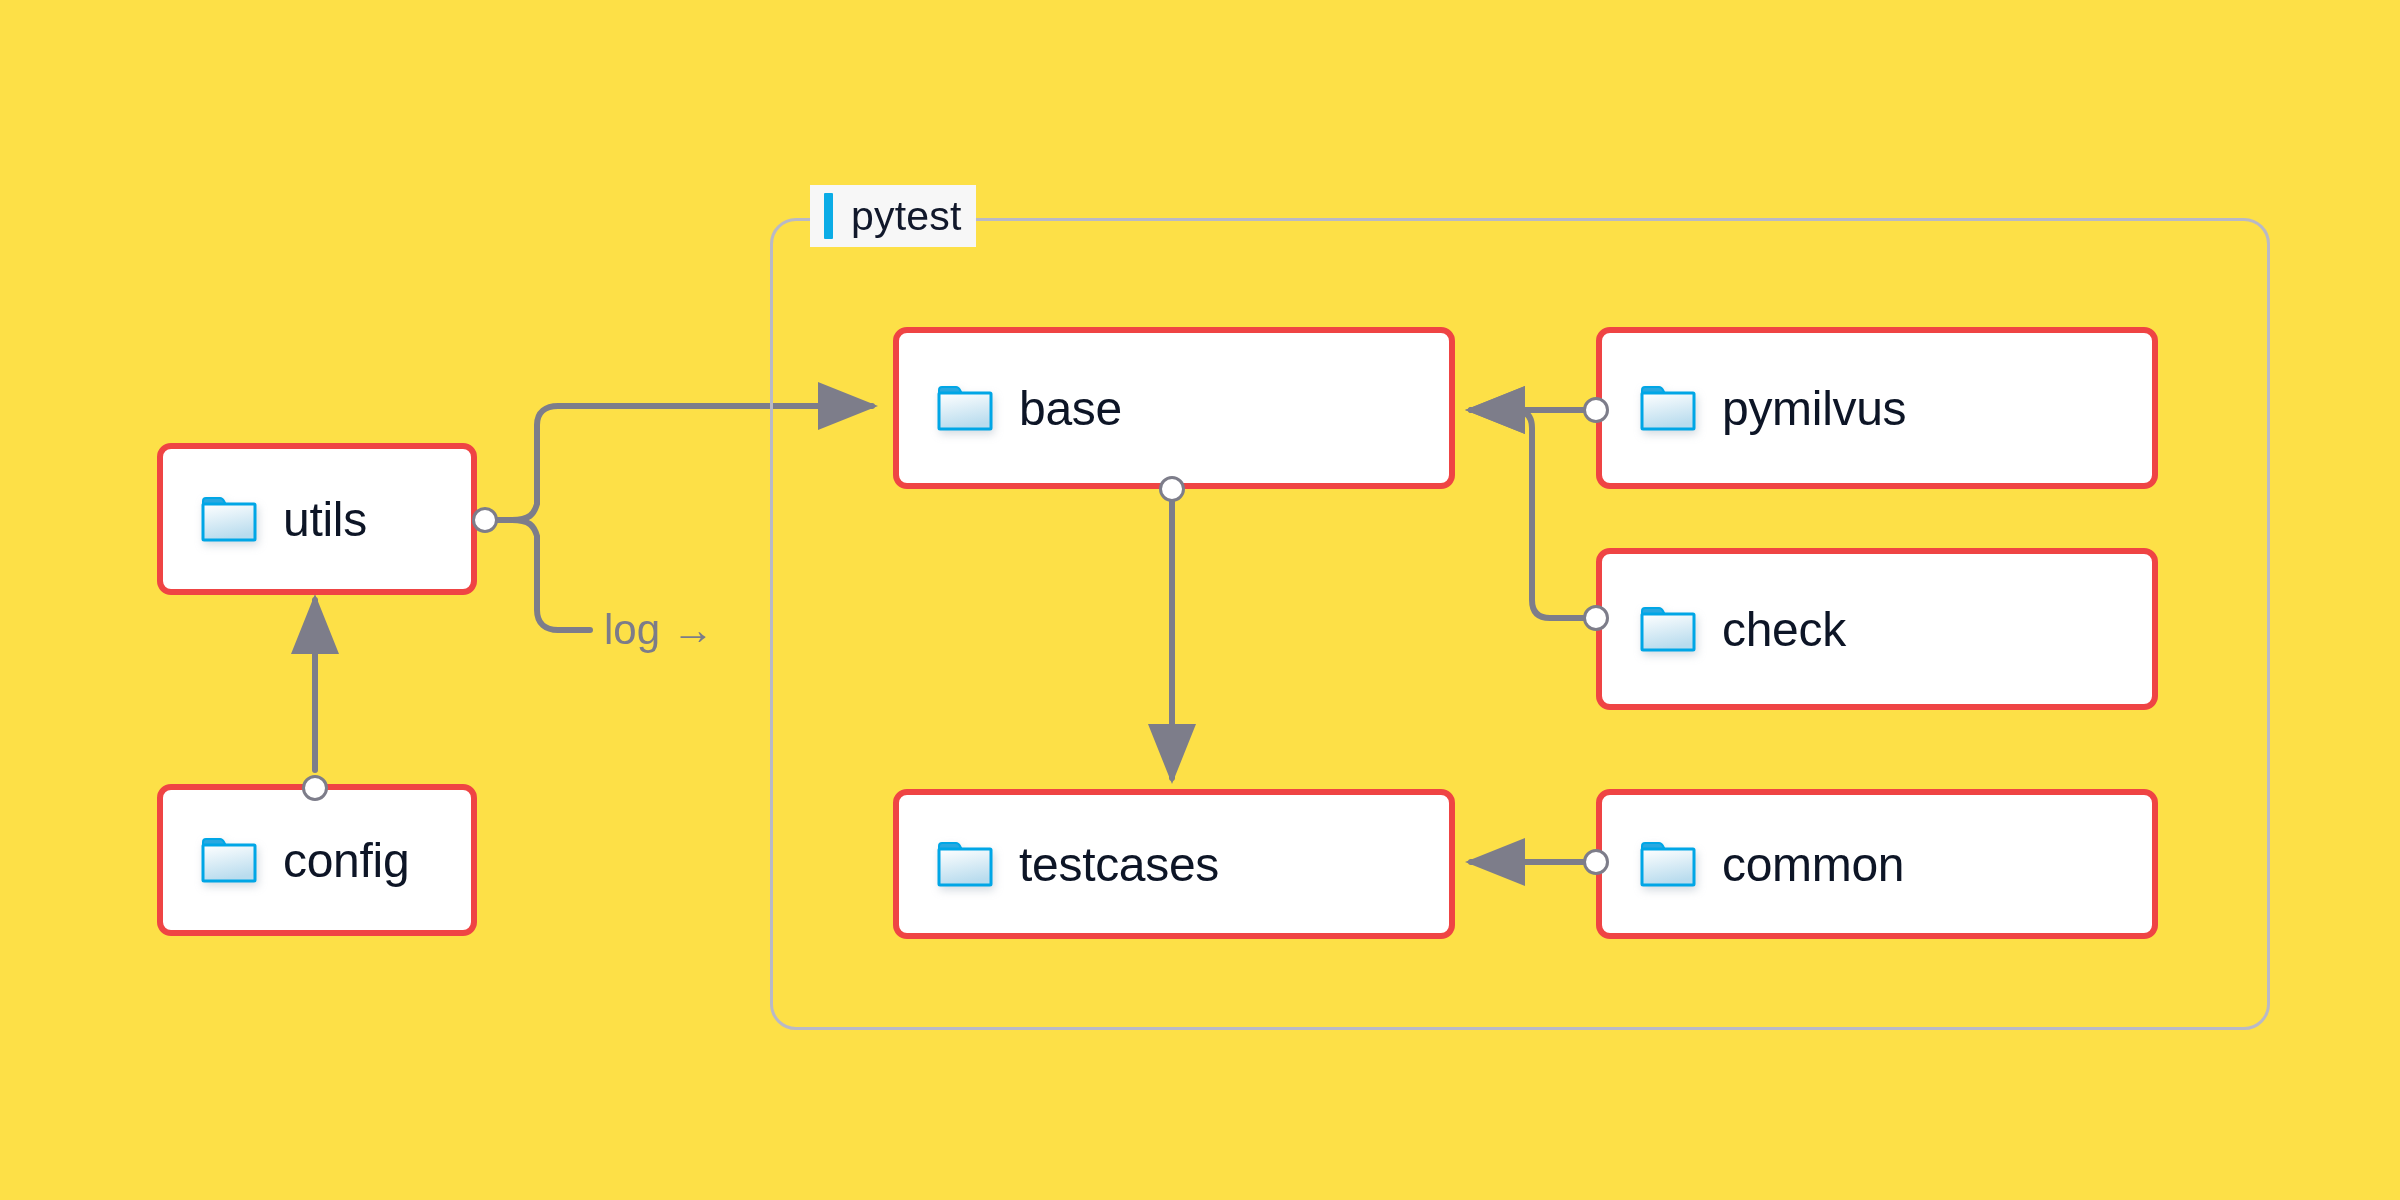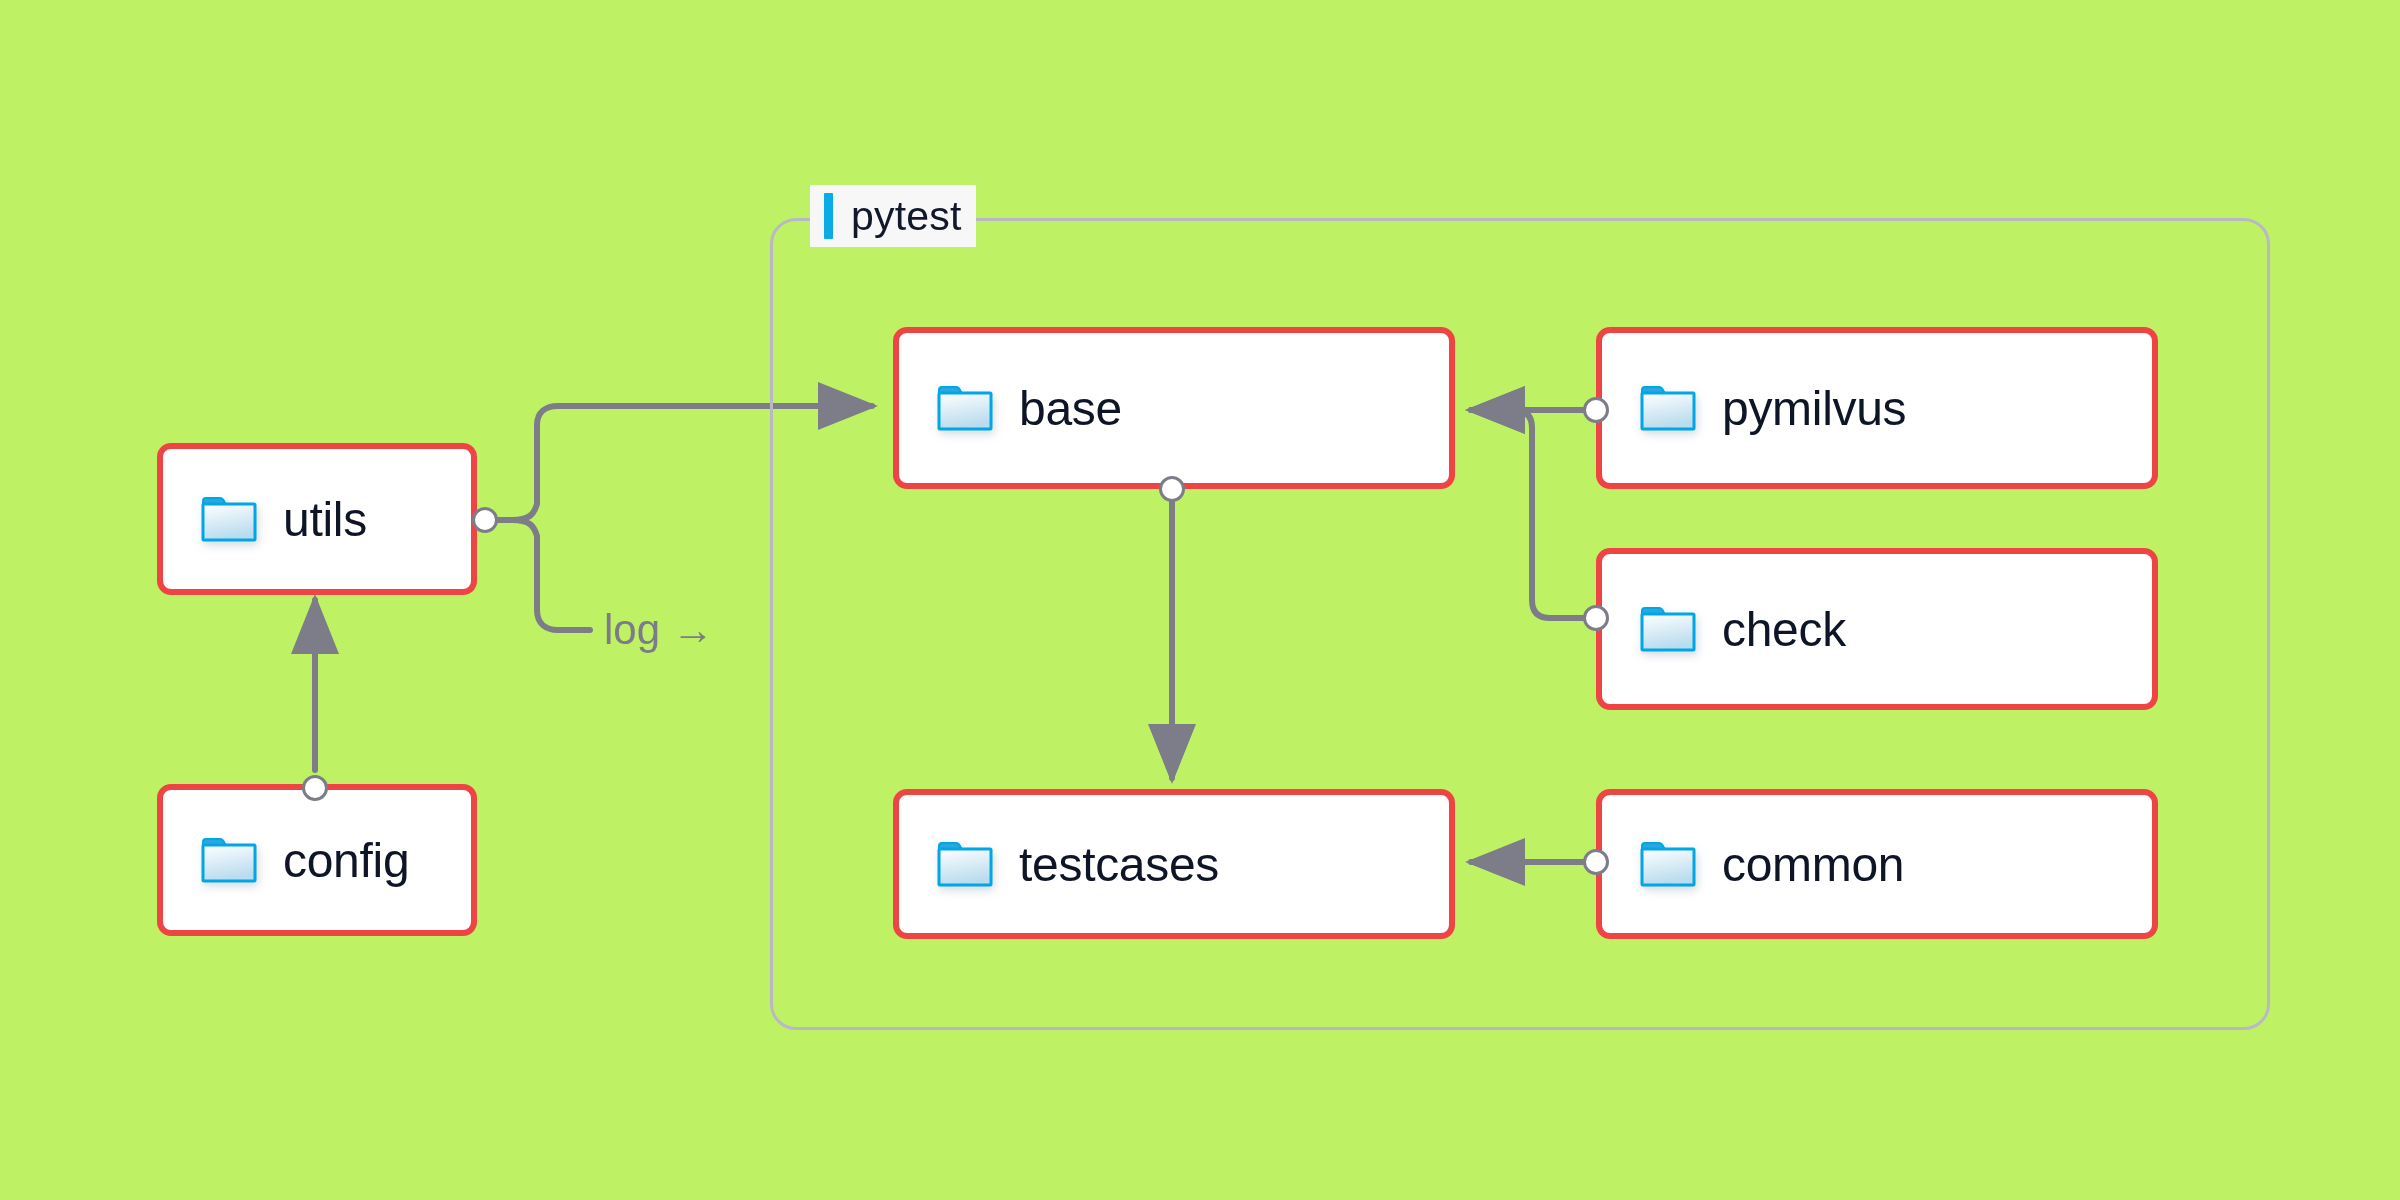--- a/index.html
+++ b/index.html
@@ -4,21 +4,21 @@
 <style>
   html, body {
     margin: 0;
     padding: 0;
     background: #f7f7f7;
   }
   #canvas {
     position: relative;
     width: 2400px;
     height: 1200px;
-    background: #bef264;
+    background: #fde047;
     font-family: "Liberation Sans", sans-serif;
     overflow: hidden;
   }
   #edges {
     position: absolute;
     left: 0;
     top: 0;
     width: 2400px;
     height: 1200px;
     pointer-events: none;

